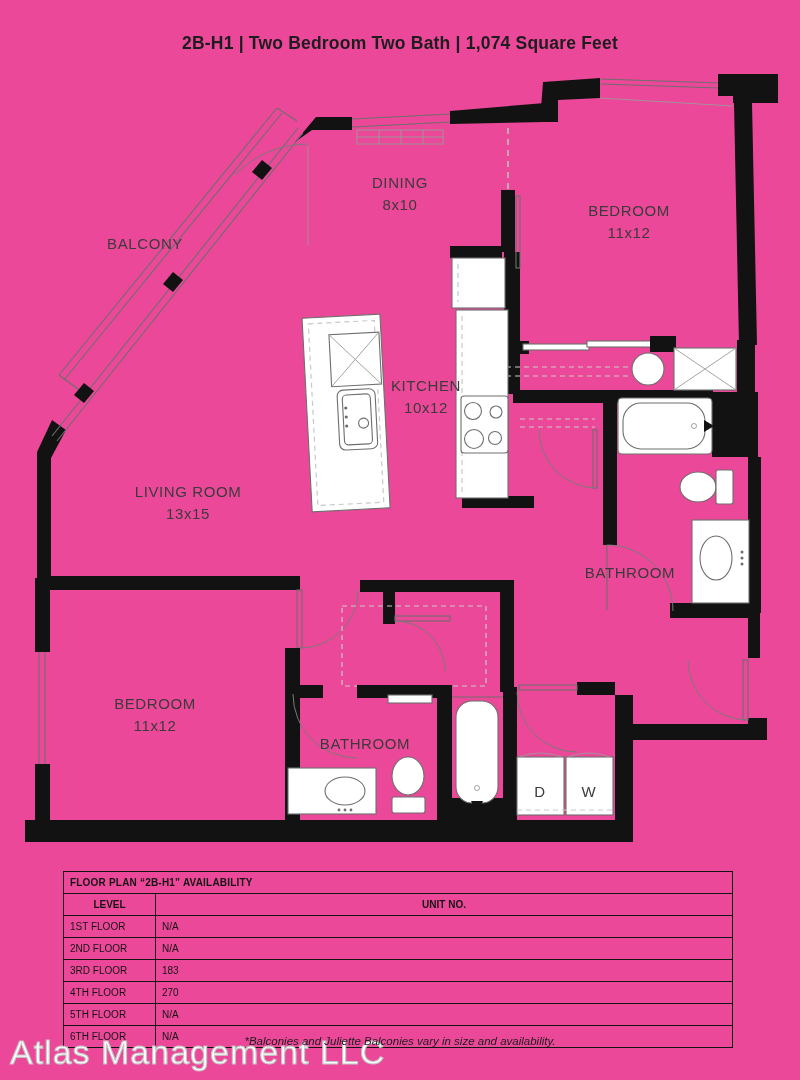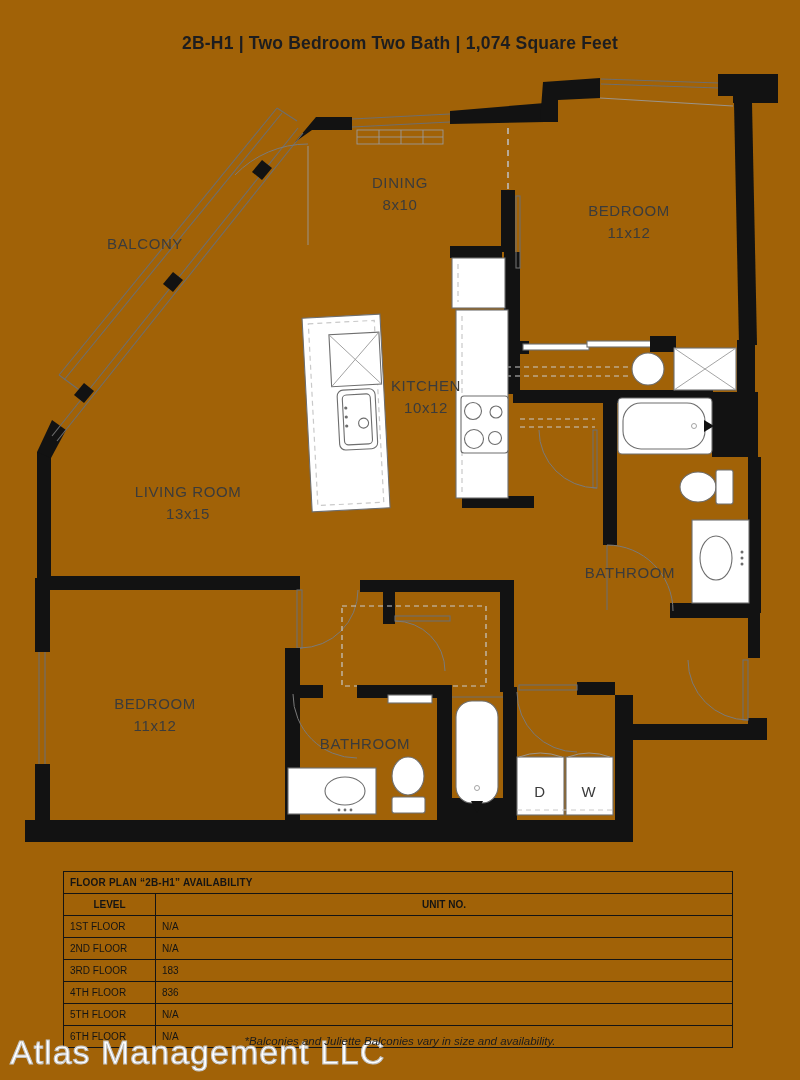--- a/index.html
+++ b/index.html
@@ -1,16 +1,16 @@
 <!DOCTYPE html>
 <html><head>
 <meta charset="utf-8">
 <style>
   html,body{margin:0;padding:0;background:#ffffff;}
-  .page{position:relative;width:800px;height:1080px;background:#a16207;overflow:hidden;
+  .page{position:relative;width:800px;height:1080px;background:#ec4899;overflow:hidden;
         font-family:"Liberation Sans",sans-serif;}
   .title{position:absolute;top:33px;left:0;width:800px;text-align:center;
          font-size:17.5px;font-weight:bold;color:#1d1d1f;letter-spacing:.2px;}
   svg.plan{position:absolute;top:0;left:0;}
 
   
   .wall{fill:#121212;stroke:none;}
   .thin{fill:#ffffff;stroke:#6e6e6e;stroke-width:1.1;}
   .tline{fill:none;stroke:#6e6e6e;stroke-width:1.1;}
   .tline2{fill:none;stroke:#9a9a9a;stroke-width:.9;}
@@ -259,21 +259,21 @@
     <tr class="t-row">
       <td>2ND FLOOR</td>
       <td>N/A</td>
     </tr>
     <tr class="t-row">
       <td>3RD FLOOR</td>
       <td>183</td>
     </tr>
     <tr class="t-row">
       <td>4TH FLOOR</td>
-      <td>836</td>
+      <td>270</td>
     </tr>
     <tr class="t-row">
       <td>5TH FLOOR</td>
       <td>N/A</td>
     </tr>
     <tr class="t-row">
       <td>6TH FLOOR</td>
       <td>N/A</td>
     </tr>
   </tbody>

